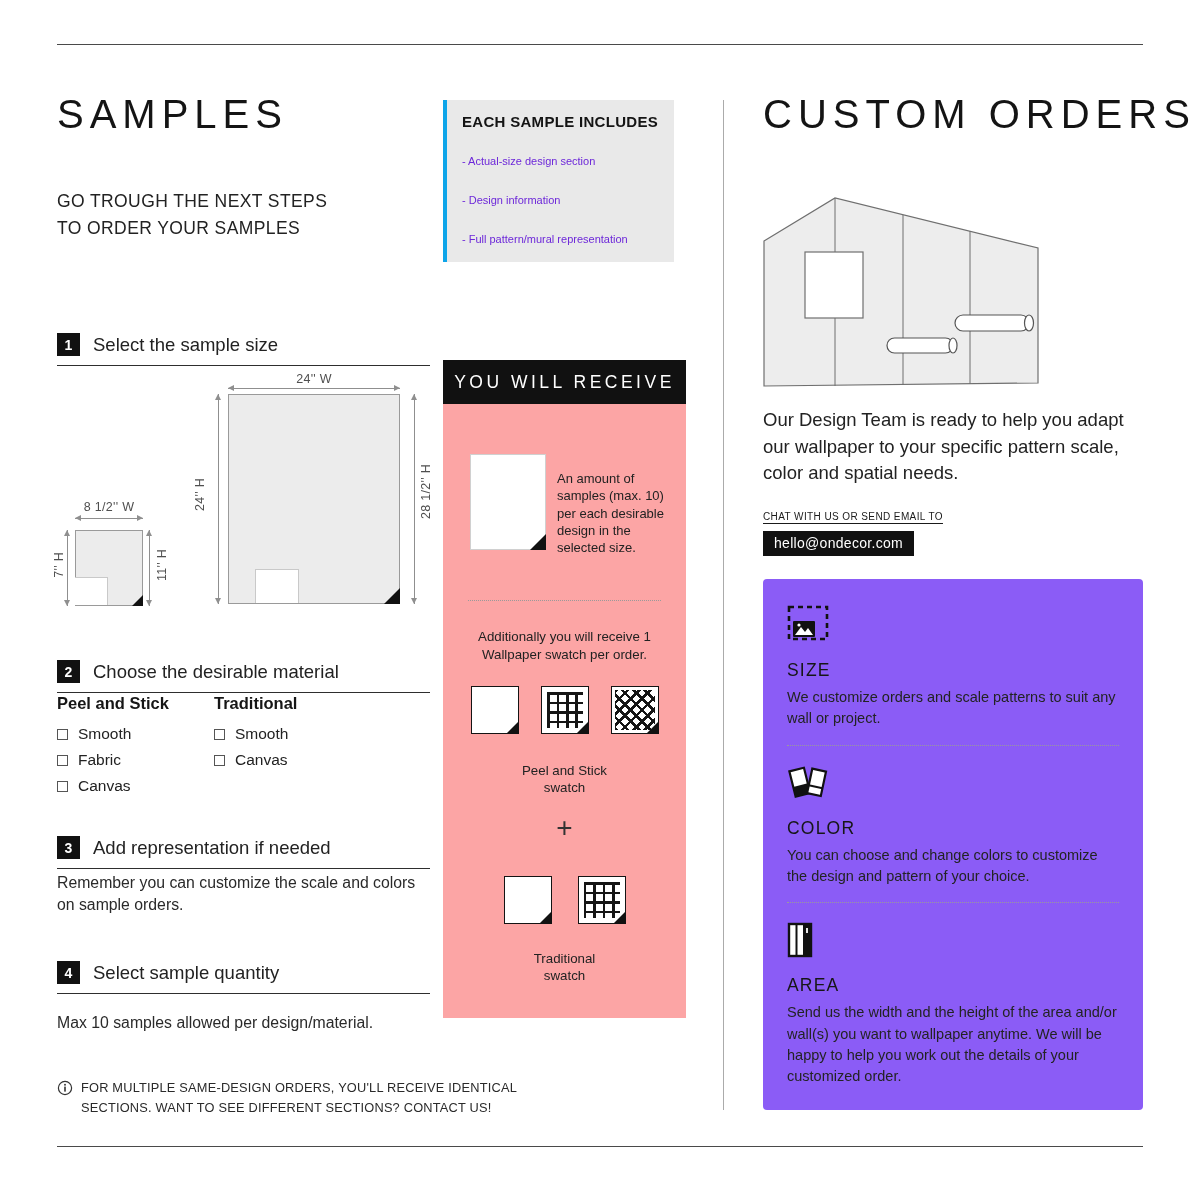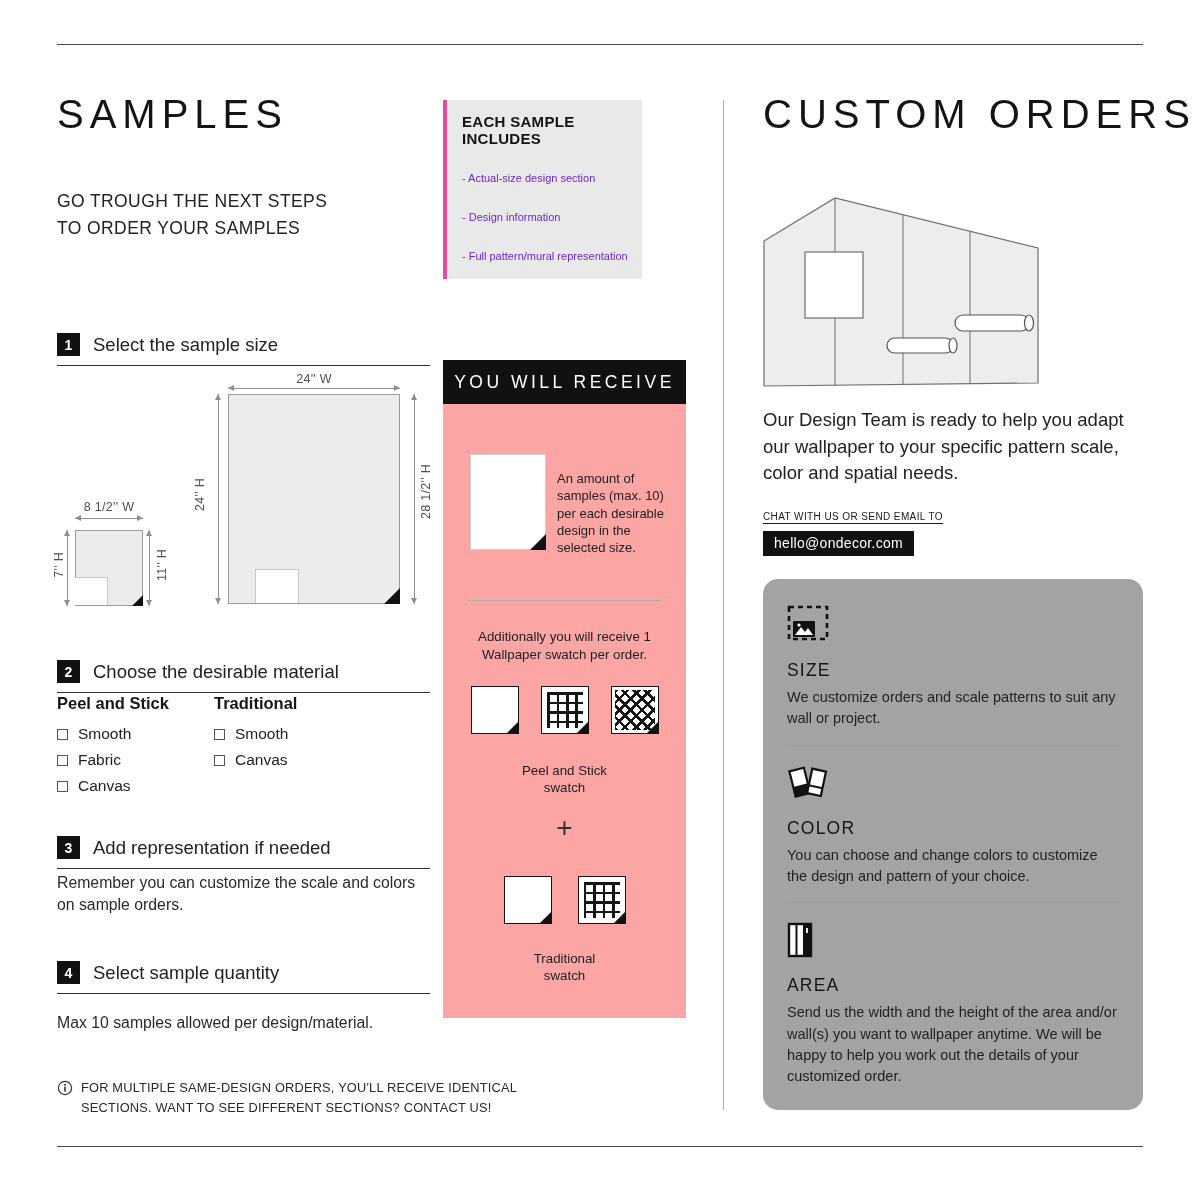--- a/index.html
+++ b/index.html
@@ -60,22 +60,22 @@
 
   .body-text { position:absolute; left:57px; font-size:15.8px; line-height:1.42; color:#2a2a2a; }
   .step3-text { top:872px; width:360px; }
   .step4-text { top:1012px; width:380px; }
 
   .footnote { position:absolute; left:57px; top:1078px; width:486px; display:flex; gap:8px;
     font-size:12.8px; letter-spacing:0.2px; line-height:1.55; color:#2a2a2a; }
   .footnote svg { flex:0 0 auto; margin-top:2px; }
 
   
-  .includes-box { position:absolute; left:443px; top:100px; width:199px; background:#e9e9e9;
-    border-left:4px solid #ec4899; padding:13px 10px 15px 15px; }
+  .includes-box { position:absolute; left:443px; top:100px; width:231px; background:#e9e9e9;
+    border-left:4px solid #0ea5e9; padding:13px 10px 15px 15px; }
   .includes-title { font-size:15px; font-weight:bold; letter-spacing:0.3px; margin-bottom:9px; color:#141414; }
   .includes-item { font-size:11px; line-height:1.36; padding-left:9px; text-indent:-9px; color:#6d28d9;margin-top:24px; }
 
   .receive-header { position:absolute; left:443px; top:360px; width:243px; height:44px; background:#111;
     color:#fff; display:flex; align-items:center; justify-content:center; font-size:17.5px; letter-spacing:3.5px; }
   .receive-panel { position:absolute; left:443px; top:404px; width:243px; height:614px; background:#fca5a5; }
 
   .sample-big { position:absolute; left:27px; top:50px; width:76px; height:96px; background:#fff; border:1px solid #d0d0d0; }
   .samples-text { position:absolute; left:114px; top:66px; width:124px; font-size:13px; line-height:1.33; color:#222; }
   .dotted { border-top:1px dotted #9a9a9a; }
@@ -100,21 +100,21 @@
   
   .custom-title { left:763px; top:92px; }
   .wall-art { position:absolute; left:763px; top:196px; }
   .right-intro { position:absolute; left:763px; top:407px; width:388px; font-size:18.5px; line-height:1.44; color:#222; }
   .chat-label { position:absolute; left:763px; top:511px; font-size:10px; letter-spacing:0.4px;
     text-decoration:underline; text-underline-offset:3px; color:#1a1a1a; }
   .email-badge { position:absolute; left:763px; top:531px; background:#111; color:#fff; font-size:14px;
     letter-spacing:0.3px; padding:4px 11px 5px; cursor:pointer; }
 
   .features-panel { position:absolute; left:763px; top:579px; width:380px; min-height:526px;
-    background:#a3a3a3; border-radius:15px; padding:26px 24px 22px; }
+    background:#8b5cf6; border-radius:4px; padding:26px 24px 22px; }
   .feature-heading { font-size:17.5px; letter-spacing:1.2px; margin-top:11px; color:#161616; }
   .feature-text { font-size:14.5px; line-height:1.47; margin-top:6px; color:#232323; }
   .sep-feat { margin:15px 0 17px; }
 </style>
 </head>
 <body>
 
 <div class="page">
 
   <div class="rule top"></div>

